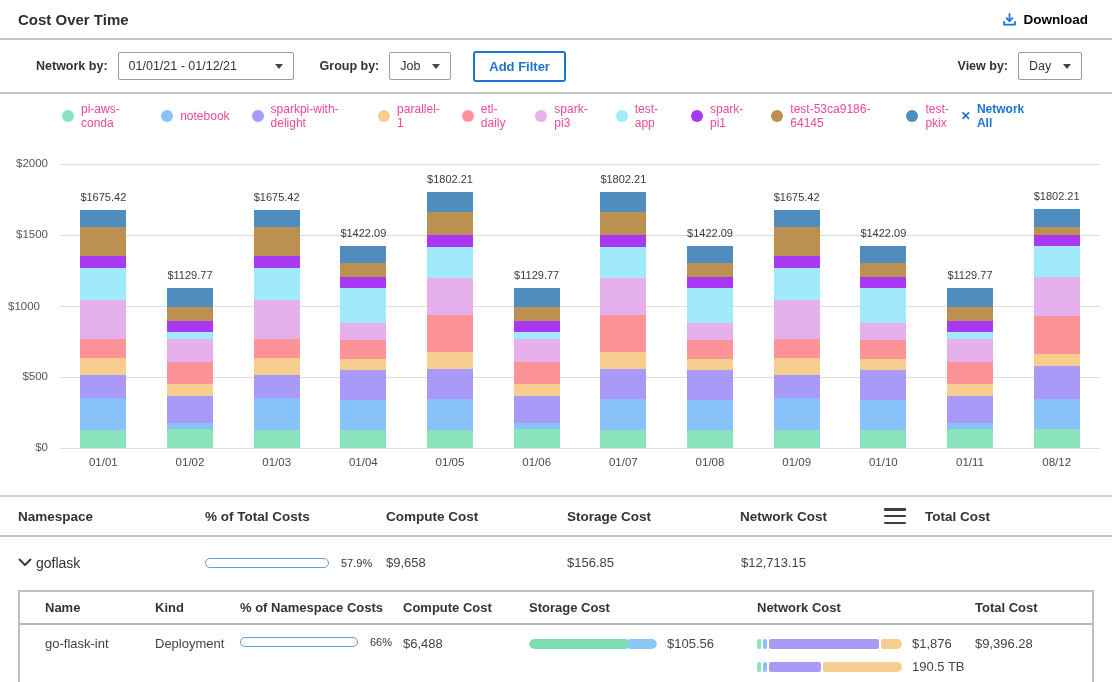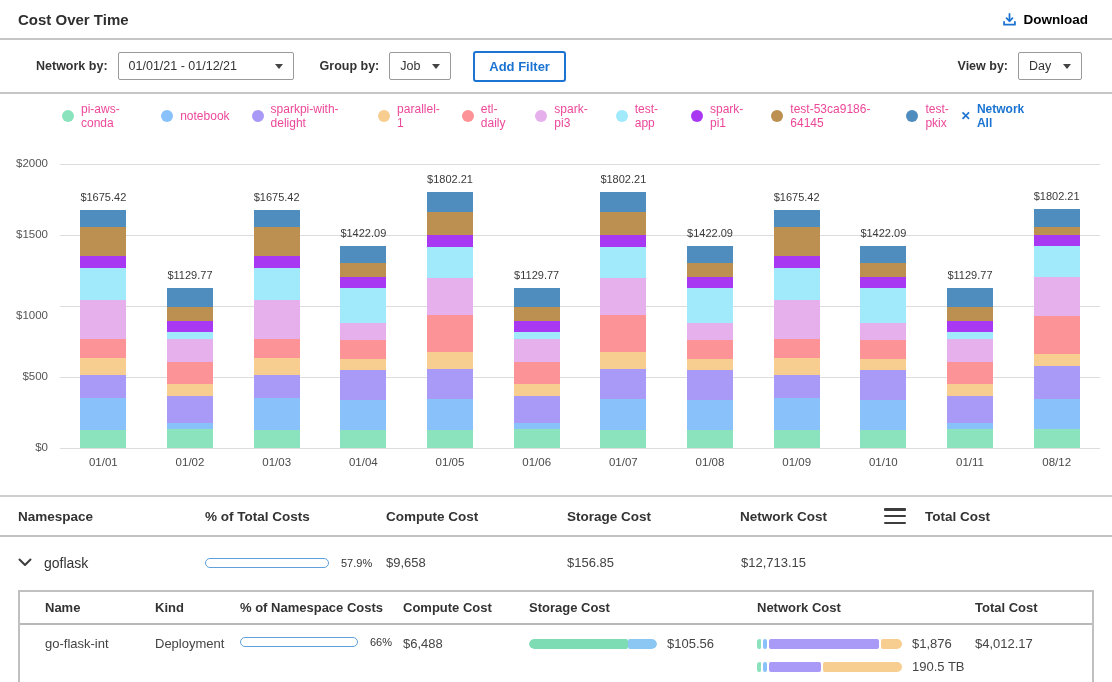--- a/index.html
+++ b/index.html
@@ -57,21 +57,21 @@
     border-bottom:2px solid #c2c2c2; font-size:13.5px; font-weight:bold; color:#333; }
   .nt-row { display:flex; align-items:center; height:51px; font-size:13px; color:#444; }
   .cell { position:relative; }
   .hdr-div::before { content:''; position:absolute; left:0; top:8px; bottom:8px; width:1px; background:#ccc; }
   .nt-c1 { width:196px; padding-left:18px; }
   .nt-c2 { width:181px; padding-left:9px; }
   .nt-c3 { width:181px; padding-left:9px; }
   .nt-c4 { width:173px; padding-left:9px; }
   .nt-c5 { width:184px; padding-left:9px; }
   .nt-c6 { flex:1; padding-left:10px; }
-  .ns-name-wrap { display:flex; align-items:center; gap:12px; cursor:pointer; }
+  .ns-name-wrap { display:flex; align-items:center; gap:4px; cursor:pointer; }
   .ns-name { font-size:14px; color:#333; }
   .pct-wrap { display:flex; align-items:center; gap:12px; }
   .pct-pill { width:124px; height:10px; border:1px solid #5e9fdc; border-radius:6px; background:#fff; overflow:hidden; }
   .pct-pill.small { width:118px; }
   .pct-fill { height:100%; background:#2b7fd9; }
   .pct-label { font-size:11px; color:#333; }
   .two-line { line-height:17px; }
   .hamburger { position:absolute; right:9px; top:50%; margin-top:-8px; width:22px; height:16px;
     display:flex; flex-direction:column; justify-content:space-between; cursor:pointer; }
   .hamburger i { display:block; height:2.5px; background:#3d3d3d; border-radius:1px; }
@@ -185,21 +185,21 @@
       <span>Network All</span>
     </div>
   </div>
 
   <div id="chart">
       <div class="gridline" style="top: 26px; left: 60px; width: 1040px;"></div>
       <div class="ytick" style="top: 19px;">$2000</div>
       <div class="gridline" style="top: 97px; left: 60px; width: 1040px;"></div>
       <div class="ytick" style="top: 90px;">$1500</div>
       <div class="gridline" style="top: 168px; left: 60px; width: 1040px;"></div>
-      <div class="ytick" style="top: 171px;">$1000</div>
+      <div class="ytick" style="top: 162px; text-align: center;">$1000</div>
       <div class="gridline" style="top: 239px; left: 60px; width: 1040px;"></div>
       <div class="ytick" style="top: 232px;">$500</div>
       <div class="gridline" style="top: 310px; left: 60px; width: 1040px;"></div>
       <div class="ytick" style="top: 303px;">$0</div>
       <div class="bar" style="left: 80.3333px; top: 72.0904px; height: 237.91px;">
         <div class="bar-seg" style="height: 18.318px; background: rgb(139, 227, 190);"></div>
         <div class="bar-seg" style="height: 31.524px; background: rgb(137, 194, 250);"></div>
         <div class="bar-seg" style="height: 23.572px; background: rgb(168, 154, 246);"></div>
         <div class="bar-seg" style="height: 16.33px; background: rgb(247, 206, 144);"></div>
         <div class="bar-seg" style="height: 19.028px; background: rgb(252, 147, 150);"></div>
@@ -448,17 +448,17 @@
             <span class="mini-bar gapped network-bar">
                 <span class="mini-seg" style="width: 3%; background: rgb(139, 227, 190);"></span>
                 <span class="mini-seg" style="width: 3%; background: rgb(137, 194, 250);"></span>
                 <span class="mini-seg" style="width: 37%; background: rgb(168, 154, 246);"></span>
                 <span class="mini-seg" style="width: 57%; background: rgb(247, 206, 144);"></span>
               </span>
             <span>190.5 TB</span>
           </div>
         </div>
       </div>
-      <div class="cell wt-c7">$4,012.17</div>
+      <div class="cell wt-c7">$9,396.28</div>
     </div>
   </div>
 
 </div>
 
 </body></html>

